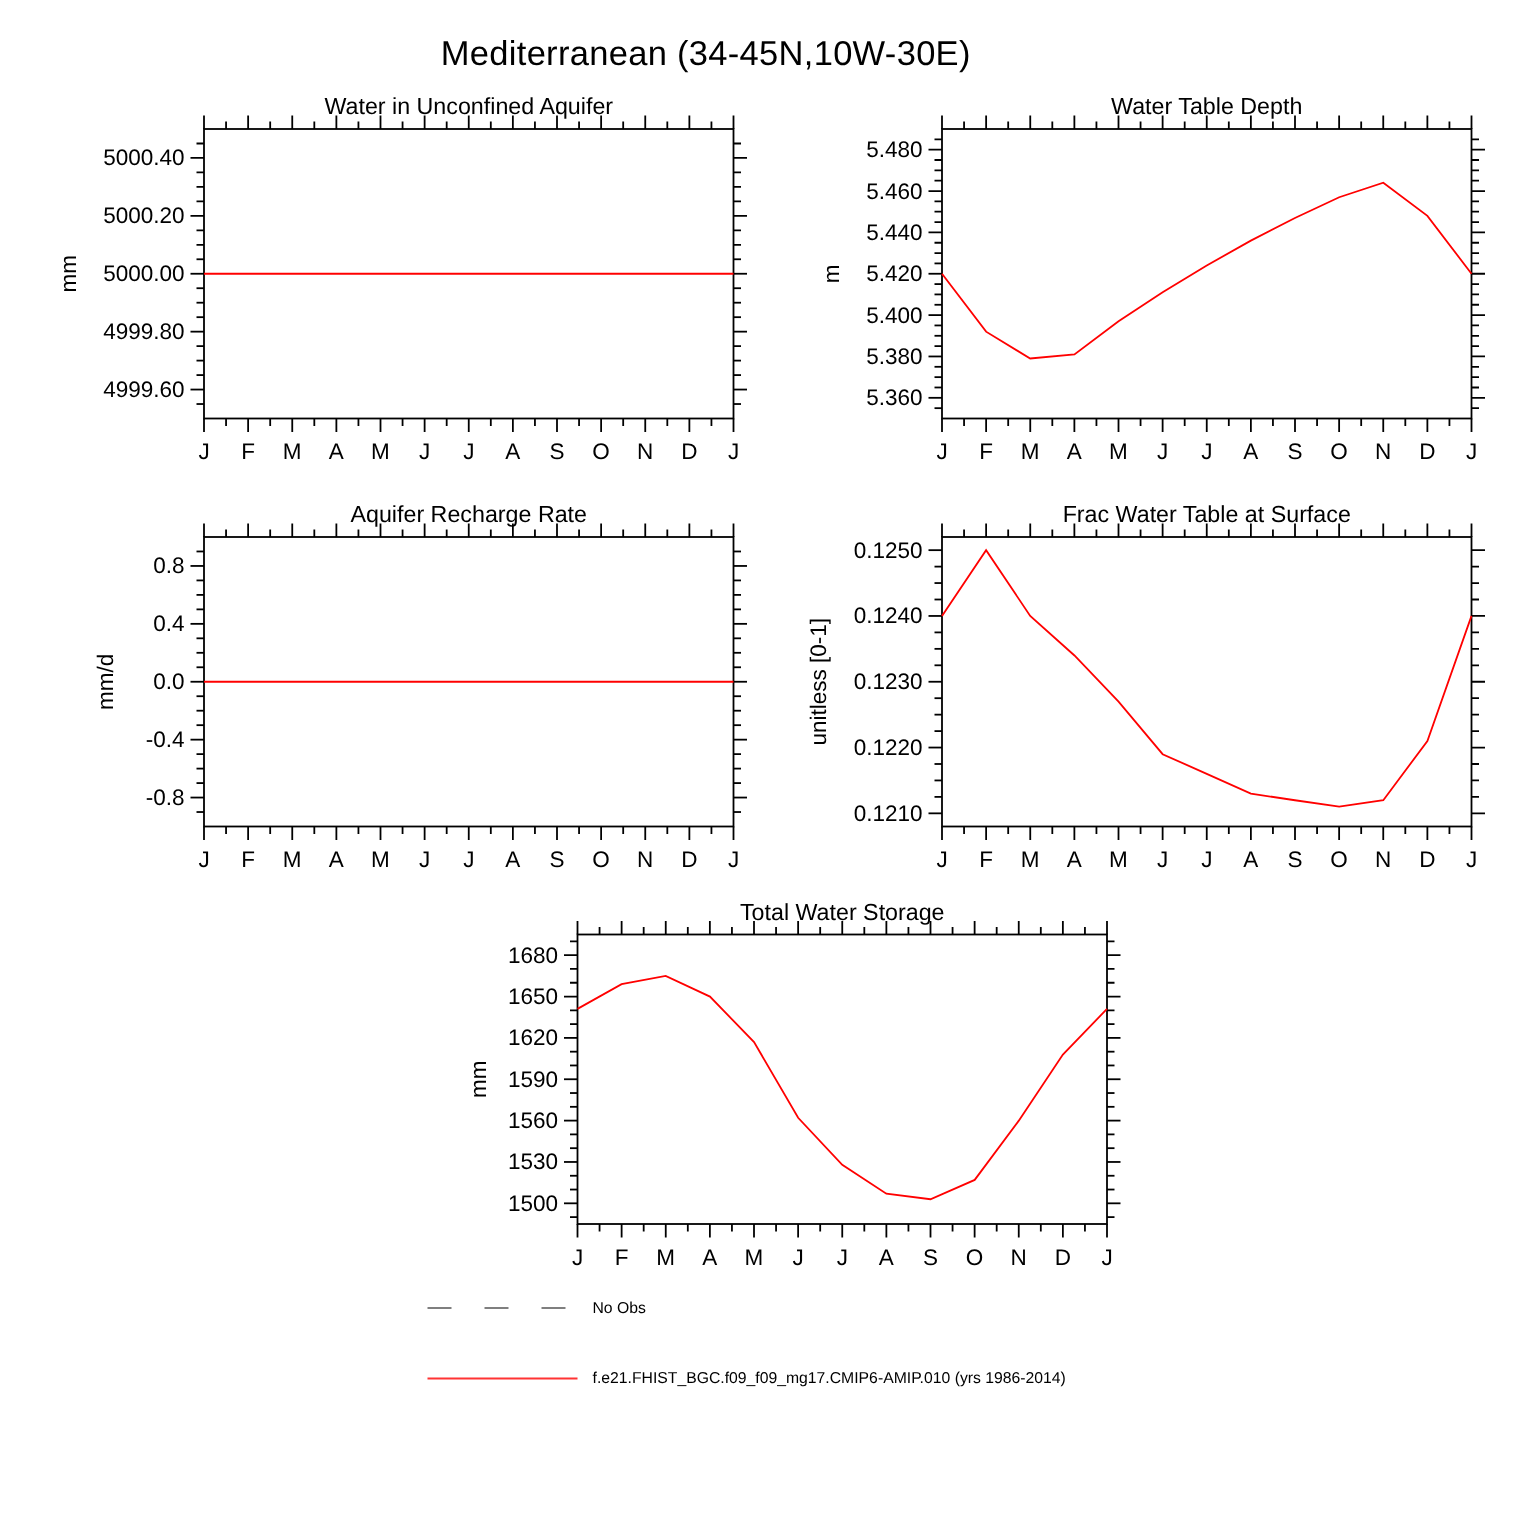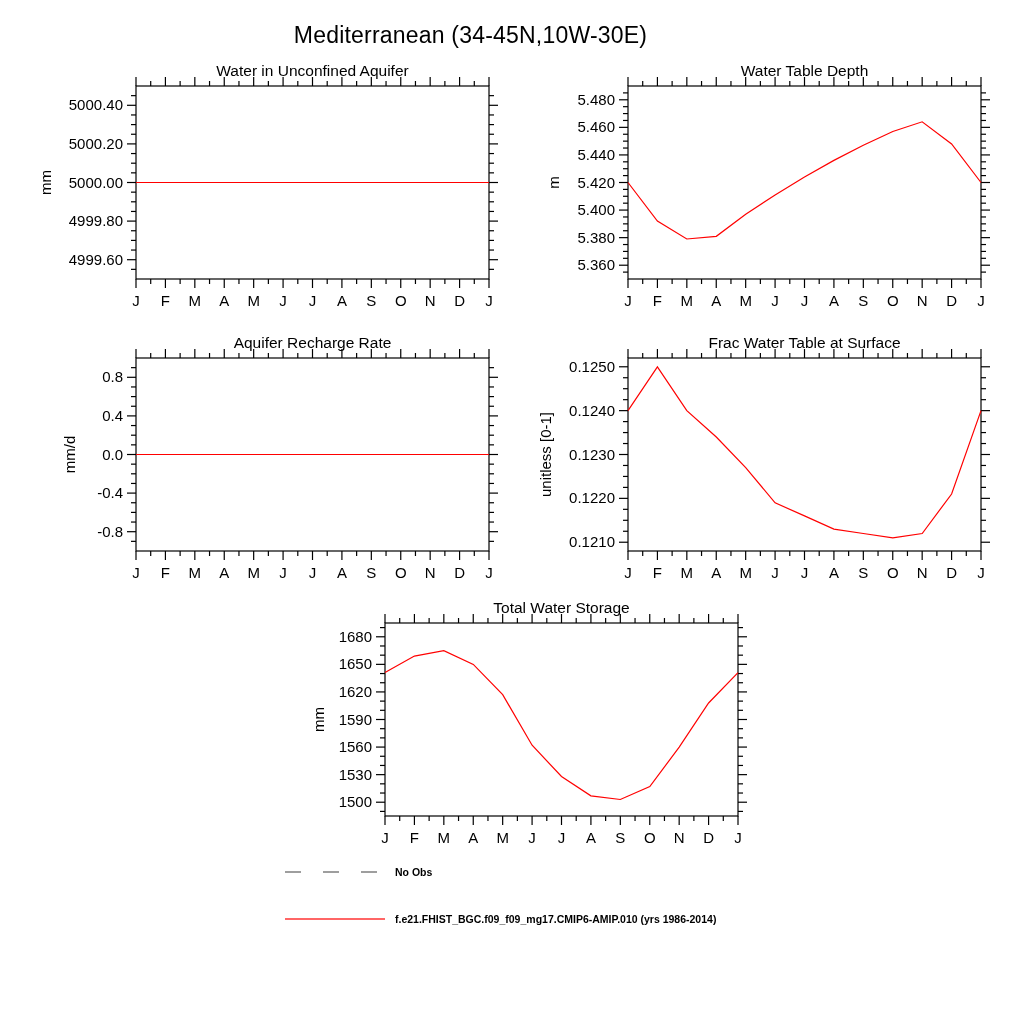--- a/index.html
+++ b/index.html
@@ -13,21 +13,21 @@
     font-size:23px;font-weight:400;letter-spacing:0.2px;
   }
   .chart{position:absolute;width:505px;height:268px;}
   .c0{left:6px;top:58px;}
   .c1{left:498px;top:58px;}
   .c2{left:6px;top:330px;}
   .c3{left:498px;top:330px;}
   .c4{left:255px;top:595px;}
   svg text{font-family:"Liberation Sans","DejaVu Sans",sans-serif;fill:#000;}
   .legend-row{
-    position:absolute;display:flex;align-items:flex-end;gap:8px;font-weight:bold;
+    position:absolute;display:flex;align-items:flex-end;gap:8px;
   }
   .legend-row-1{left:283px;top:866px;}
   .legend-row-2{left:283px;top:913px;}
   .legend-label{font-size:10.5px;white-space:nowrap;}
 </style>
 </head>
 <body>
 
 <div class="main-title">Mediterranean (34-45N,10W-30E)</div>
 

